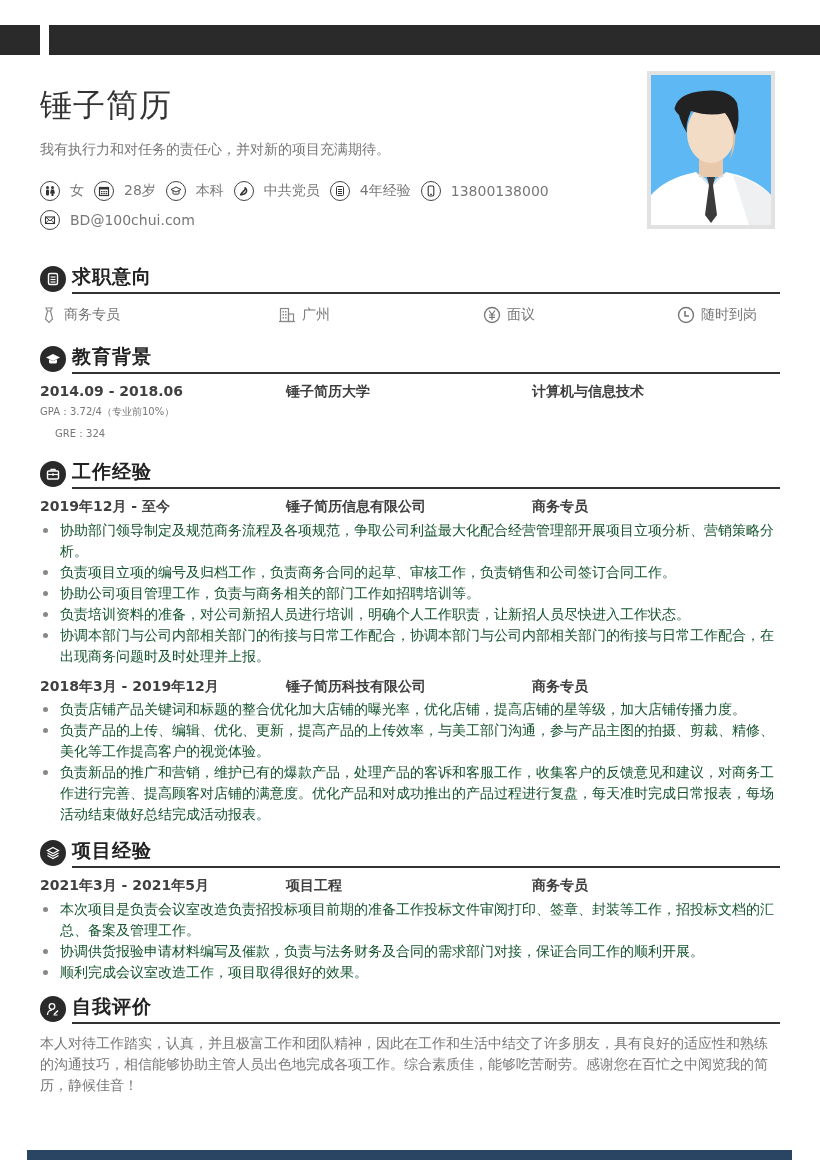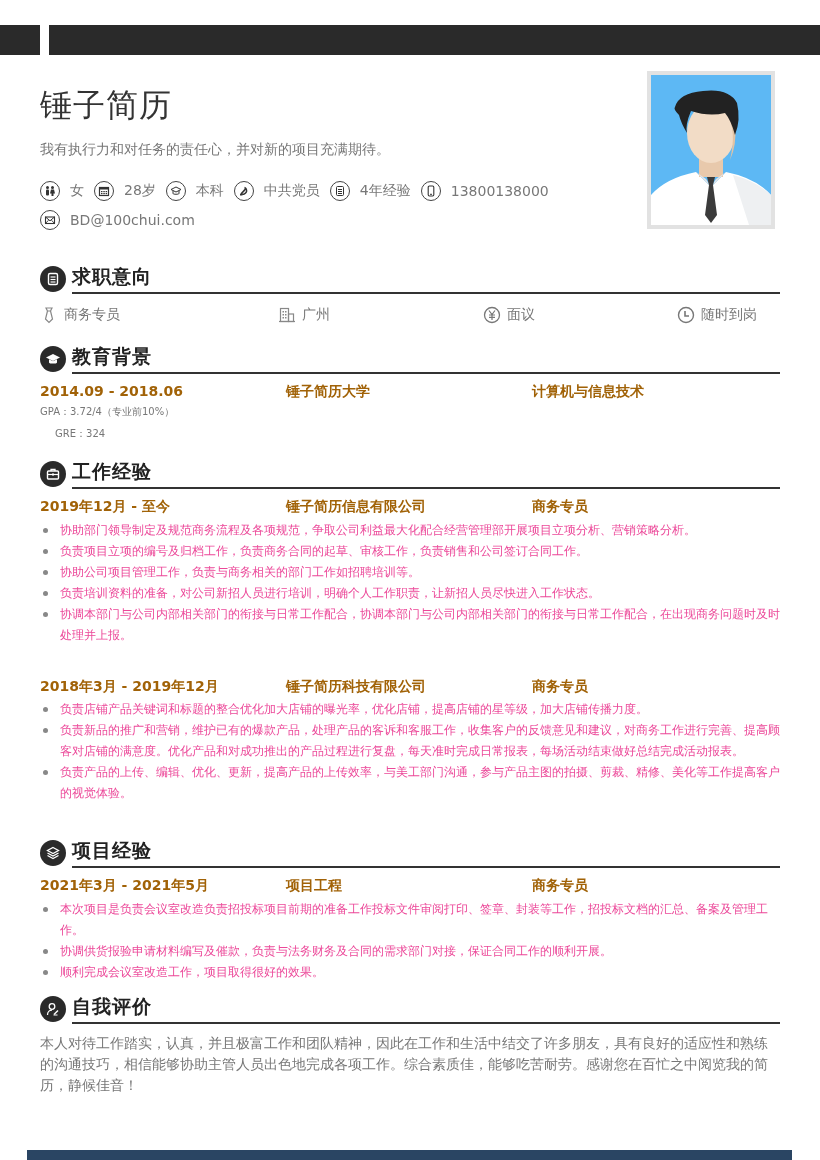--- a/index.html
+++ b/index.html
@@ -25,27 +25,27 @@
   .section-head { position: absolute; left: 40px; width: 740px; height: 28px; }
   .sec-icon { position: absolute; left: 0; top: 2px; width: 26px; height: 26px; border-radius: 50%; background: #2a2a2a; display: flex; align-items: center; justify-content: center; }
   .sec-icon svg { width: 16px; height: 16px; }
   .sec-title { position: absolute; left: 32px; top: 0; font-size: 19px; font-weight: bold; color: #222; letter-spacing: 1px; }
   .sec-line { position: absolute; left: 32px; right: 0; top: 28px; height: 1.5px; background: #333; }
 
   .intent-row { position: absolute; left: 40px; top: 306px; width: 740px; height: 22px; font-size: 14px; color: #777; }
   .intent-item { position: absolute; top: 0; display: flex; align-items: center; }
   .intent-item svg { width: 18px; height: 18px; margin-right: 6px; }
 
-  .entry-head { position: absolute; left: 40px; width: 740px; font-size: 14px; font-weight: bold; color: #a16207; height: 20px; text-decoration: underline; }
+  .entry-head { position: absolute; left: 40px; width: 740px; font-size: 14px; font-weight: bold; color: #404040; height: 20px; text-decoration: underline; }
   .entry-head span { position: absolute; top: 0; }
   .c1 { left: 0; } .c2 { left: 246px; } .c3 { left: 492px; }
 
   .plain-line { position: absolute; left: 40px; font-size: 10px; color: #777; }
 
-  .bullets { position: absolute; left: 40px; width: 740px; list-style: none; font-size: 12px; color: #ec4899; line-height: 21px; }
+  .bullets { position: absolute; left: 40px; width: 740px; list-style: none; font-size: 14px; color: #14532d; line-height: 21px; }
   .bullets li { position: relative; padding-left: 20px; }
   .bullets li::before { content: ""; position: absolute; left: 3px; top: 8px; width: 5px; height: 5px; border-radius: 50%; background: #888; }
 
   .para { position: absolute; left: 40px; width: 740px; font-size: 14px; color: #777; line-height: 21px; }
 </style>
 </head>
 <body>
 
 <div class="top-bar-left"></div>
 <div class="top-bar-right"></div>
@@ -246,22 +246,22 @@
   <li>协调本部门与公司内部相关部门的衔接与日常工作配合，协调本部门与公司内部相关部门的衔接与日常工作配合，在出现商务问题时及时处理并上报。</li>
 </ul>
 
 <div class="entry-head" style="top:678px;">
   <span class="c1">2018年3月 - 2019年12月</span>
   <span class="c2">锤子简历科技有限公司</span>
   <span class="c3">商务专员</span>
 </div>
 <ul class="bullets" style="top:699px;">
   <li>负责店铺产品关键词和标题的整合优化加大店铺的曝光率，优化店铺，提高店铺的星等级，加大店铺传播力度。</li>
+  <li>负责产品的上传、编辑、优化、更新，提高产品的上传效率，与美工部门沟通，参与产品主图的拍摄、剪裁、精修、美化等工作提高客户的视觉体验。</li>
   <li>负责新品的推广和营销，维护已有的爆款产品，处理产品的客诉和客服工作，收集客户的反馈意见和建议，对商务工作进行完善、提高顾客对店铺的满意度。优化产品和对成功推出的产品过程进行复盘，每天准时完成日常报表，每场活动结束做好总结完成活动报表。</li>
-  <li>负责产品的上传、编辑、优化、更新，提高产品的上传效率，与美工部门沟通，参与产品主图的拍摄、剪裁、精修、美化等工作提高客户的视觉体验。</li>
 </ul>
 
 <div class="section-head" style="top:838px;">
   <span class="sec-icon">
     <svg viewBox="0 0 16 16">
         <path d="M8 2.5L13.5 5.5L8 8.5L2.5 5.5Z" fill="none" stroke="#fff" stroke-width="1.3"></path>
         <path d="M2.5 8L8 11L13.5 8" fill="none" stroke="#fff" stroke-width="1.3"></path>
         <path d="M2.5 10.5L8 13.5L13.5 10.5" fill="none" stroke="#fff" stroke-width="1.3"></path>
       </svg>
   </span>

